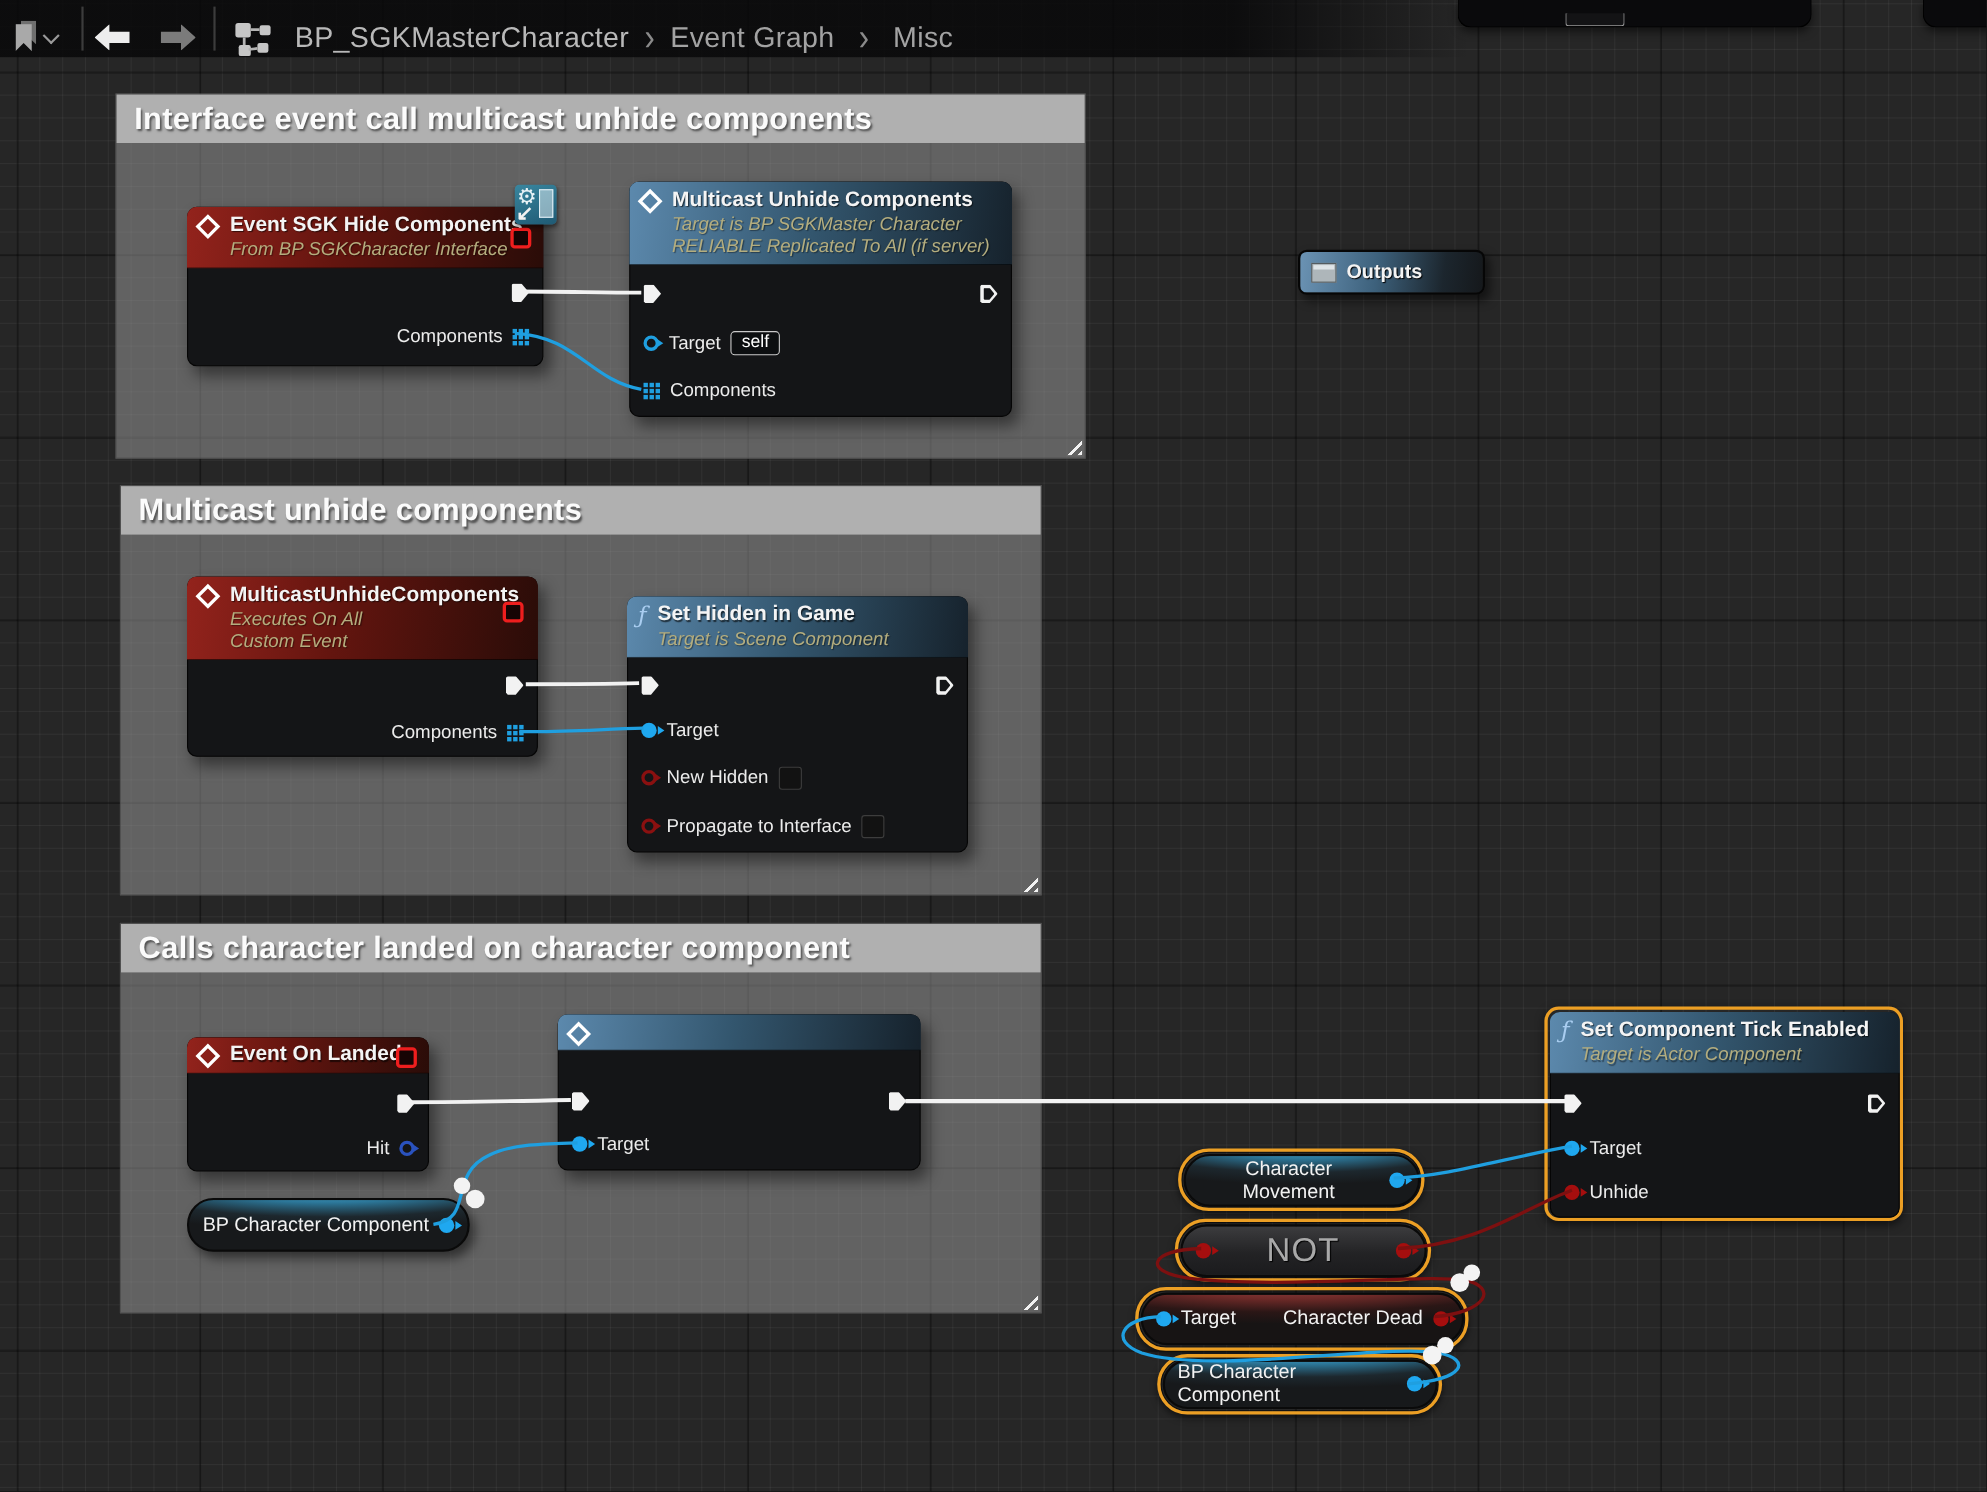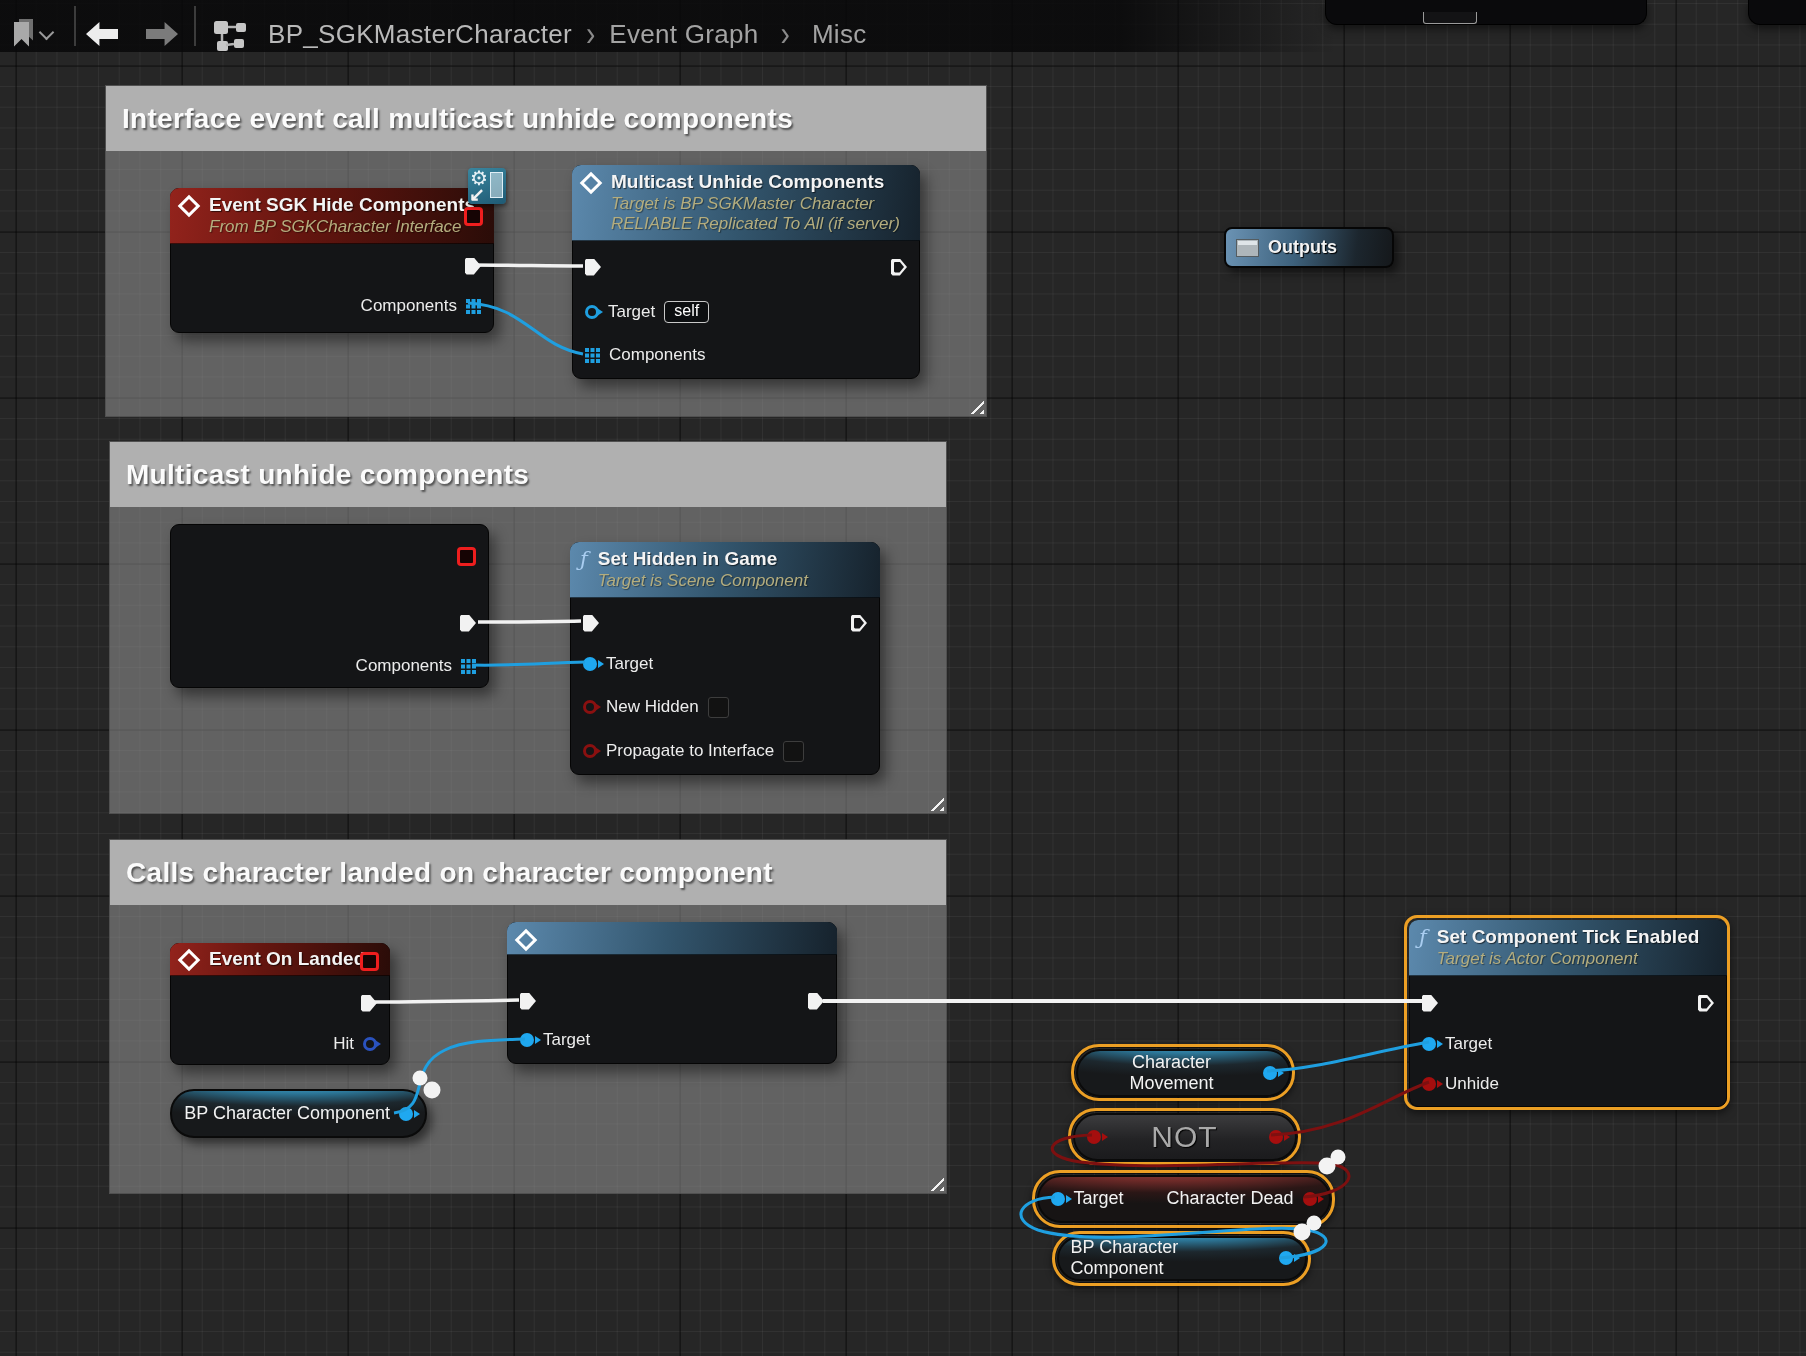--- a/index.html
+++ b/index.html
@@ -26,21 +26,21 @@
   .bmk .b1{left:5px;top:-3px;width:14px;height:22px;background:#6f6f6f;}
   .bmk .b2{left:0;top:0;width:15px;height:25px;background:#a9a9a9;}
   .chev-dn{width:9px;height:9px;border-right:2.5px solid #9a9a9a;border-bottom:2.5px solid #9a9a9a;transform:rotate(45deg);margin-left:10px;margin-top:-4px;}
   .arrow-l{width:32px;height:24px;background:#ededed;clip-path:polygon(0 50%,42% 0,42% 29%,100% 29%,100% 71%,42% 71%,42% 100%);}
   .arrow-r{width:32px;height:24px;background:#7b7b7b;clip-path:polygon(100% 50%,58% 0,58% 29%,0 29%,0 71%,58% 71%,58% 100%);}
   
   .cutnode{position:absolute;top:0;background:#0a0a0c;border:1.5px solid #000;border-top:none;box-shadow:0 4px 8px rgba(0,0,0,.5);z-index:3;}
   .cutbox{position:absolute;border:1.5px solid #9a9a9a;border-top:none;border-radius:0 0 3px 3px;background:#131315;}
   
   .comment{position:absolute;background:rgba(158,158,158,0.50);border:1px solid rgba(70,70,70,0.65);z-index:2;}
-  .ctitle{position:absolute;left:0;top:0;right:0;height:65px;background:rgba(179,179,179,0.97);
+  .ctitle{position:absolute;left:0;top:0;right:0;height:44px;background:rgba(179,179,179,0.97);
     display:flex;align-items:center;padding:0 16px;font-size:28px;font-weight:bold;color:#fbfbfb;
     text-shadow:1.5px 2px 2px rgba(0,0,0,0.55);letter-spacing:0.3px;}
   .chandle{position:absolute;right:2px;bottom:2px;width:17px;height:15px;
     clip-path:polygon(100% 0,100% 100%,0 100%);
     background:repeating-linear-gradient(135deg,#f2f2f2 0 2.5px,rgba(0,0,0,0) 2.5px 6.5px);}
   
   .node{position:absolute;background:#141517;border:1.5px solid #050505;border-radius:9px;
     box-shadow:6px 8px 14px rgba(0,0,0,0.45);z-index:4;}
   .nhead{position:absolute;left:-1px;top:-1px;right:-1px;display:flex;align-items:flex-start;
     padding:5px 10px 6px 8px;gap:8px;border-radius:9px 9px 0 0;border-bottom:1px solid rgba(0,0,0,0.6);}
@@ -77,21 +77,21 @@
   .pill.plain{background:linear-gradient(180deg,#3c3c3e 0%,#232325 55%,#1b1b1d 100%);}
   .pill.reddish{background:radial-gradient(130% 110% at 45% -30%, #a05050 0%, #6e2a28 35%, rgba(56,22,20,0.55) 60%, rgba(23,20,20,1) 82%), #1a1718;}
   .pill.lone{position:absolute;z-index:4;box-shadow:5px 6px 10px rgba(0,0,0,0.5);}
   .notlbl{flex:1;text-align:center;font-size:30px;font-weight:normal;color:#a9a9a9;letter-spacing:1px;text-shadow:1px 1px 1px #000;}
   .nodewrap{position:absolute;border:3px solid #ec9f24;border-radius:13px;padding:2px;z-index:4;
     box-shadow:0 3px 8px rgba(0,0,0,0.55);}
   
   #outputs-node{position:absolute;left:1180px;top:227px;width:146px;height:37px;z-index:4;
     display:flex;align-items:center;gap:9px;padding:0 10px;border:2px solid #060606;border-radius:8px;
     background:linear-gradient(97deg,#6b93b4 0%,#3d617c 42%,#1c262e 78%,#15181b 100%);
-    box-shadow:4px 5px 9px rgba(0,0,0,0.5);font-size:18px;font-weight:bold;color:#f3f3f3;text-shadow:1px 1px 1px #000;margin-left:44px;}
+    box-shadow:4px 5px 9px rgba(0,0,0,0.5);font-size:18px;font-weight:bold;color:#f3f3f3;text-shadow:1px 1px 1px #000;}
   .winicon{width:21px;height:16px;background:#aeb6ba;border:1px solid #545c60;position:relative;flex:none;}
   .winicon::before{content:'';position:absolute;left:1px;right:1px;top:1px;height:4px;background:#dfe5e8;}
   
   #iface-icon{position:absolute;left:468px;top:168px;width:38px;height:36px;z-index:5;
     background:linear-gradient(160deg,#39869f 0%,#1f5a74 100%);border-radius:4px;box-shadow:1px 2px 4px rgba(0,0,0,.5);}
   #iface-icon .gear{position:absolute;left:2px;top:-2px;font-size:20px;color:#e8f2f6;}
   #iface-icon .arr{position:absolute;left:1px;bottom:-2px;font-size:19px;font-weight:bold;color:#f2f2f2;}
   #iface-icon .pane{position:absolute;right:3px;top:4px;width:11px;height:24px;background:rgba(235,245,250,0.5);border:1px solid #dfeef5;}
   svg.wires{position:absolute;left:0;top:0;z-index:5;pointer-events:none;}
 </style>
@@ -189,20 +189,28 @@
       <span>Target</span>
       <span class="selfbox">self</span>
     </div>
     <div class="prow l" style="top:178px;">
       <span class="apin"></span>
       <span>Components</span>
     </div>
   </div>
 
   <div class="node" style="left:170px;top:524px;width:317px;height:162px;">
+    <div class="nhead red">
+      <span class="dia"></span>
+      <div>
+        <div class="ht">MulticastUnhideComponents</div>
+        <div class="hs">Executes On All</div>
+        <div class="hs">Custom Event</div>
+      </div>
+    </div>
     <div class="badge" style="right:12px;top:22px;"></div>
     <div class="prow r" style="top:87px;">
       <span class="exec"></span>
     </div>
     <div class="prow r" style="top:130px;">
       <span>Components</span>
       <span class="apin"></span>
     </div>
   </div>
 

